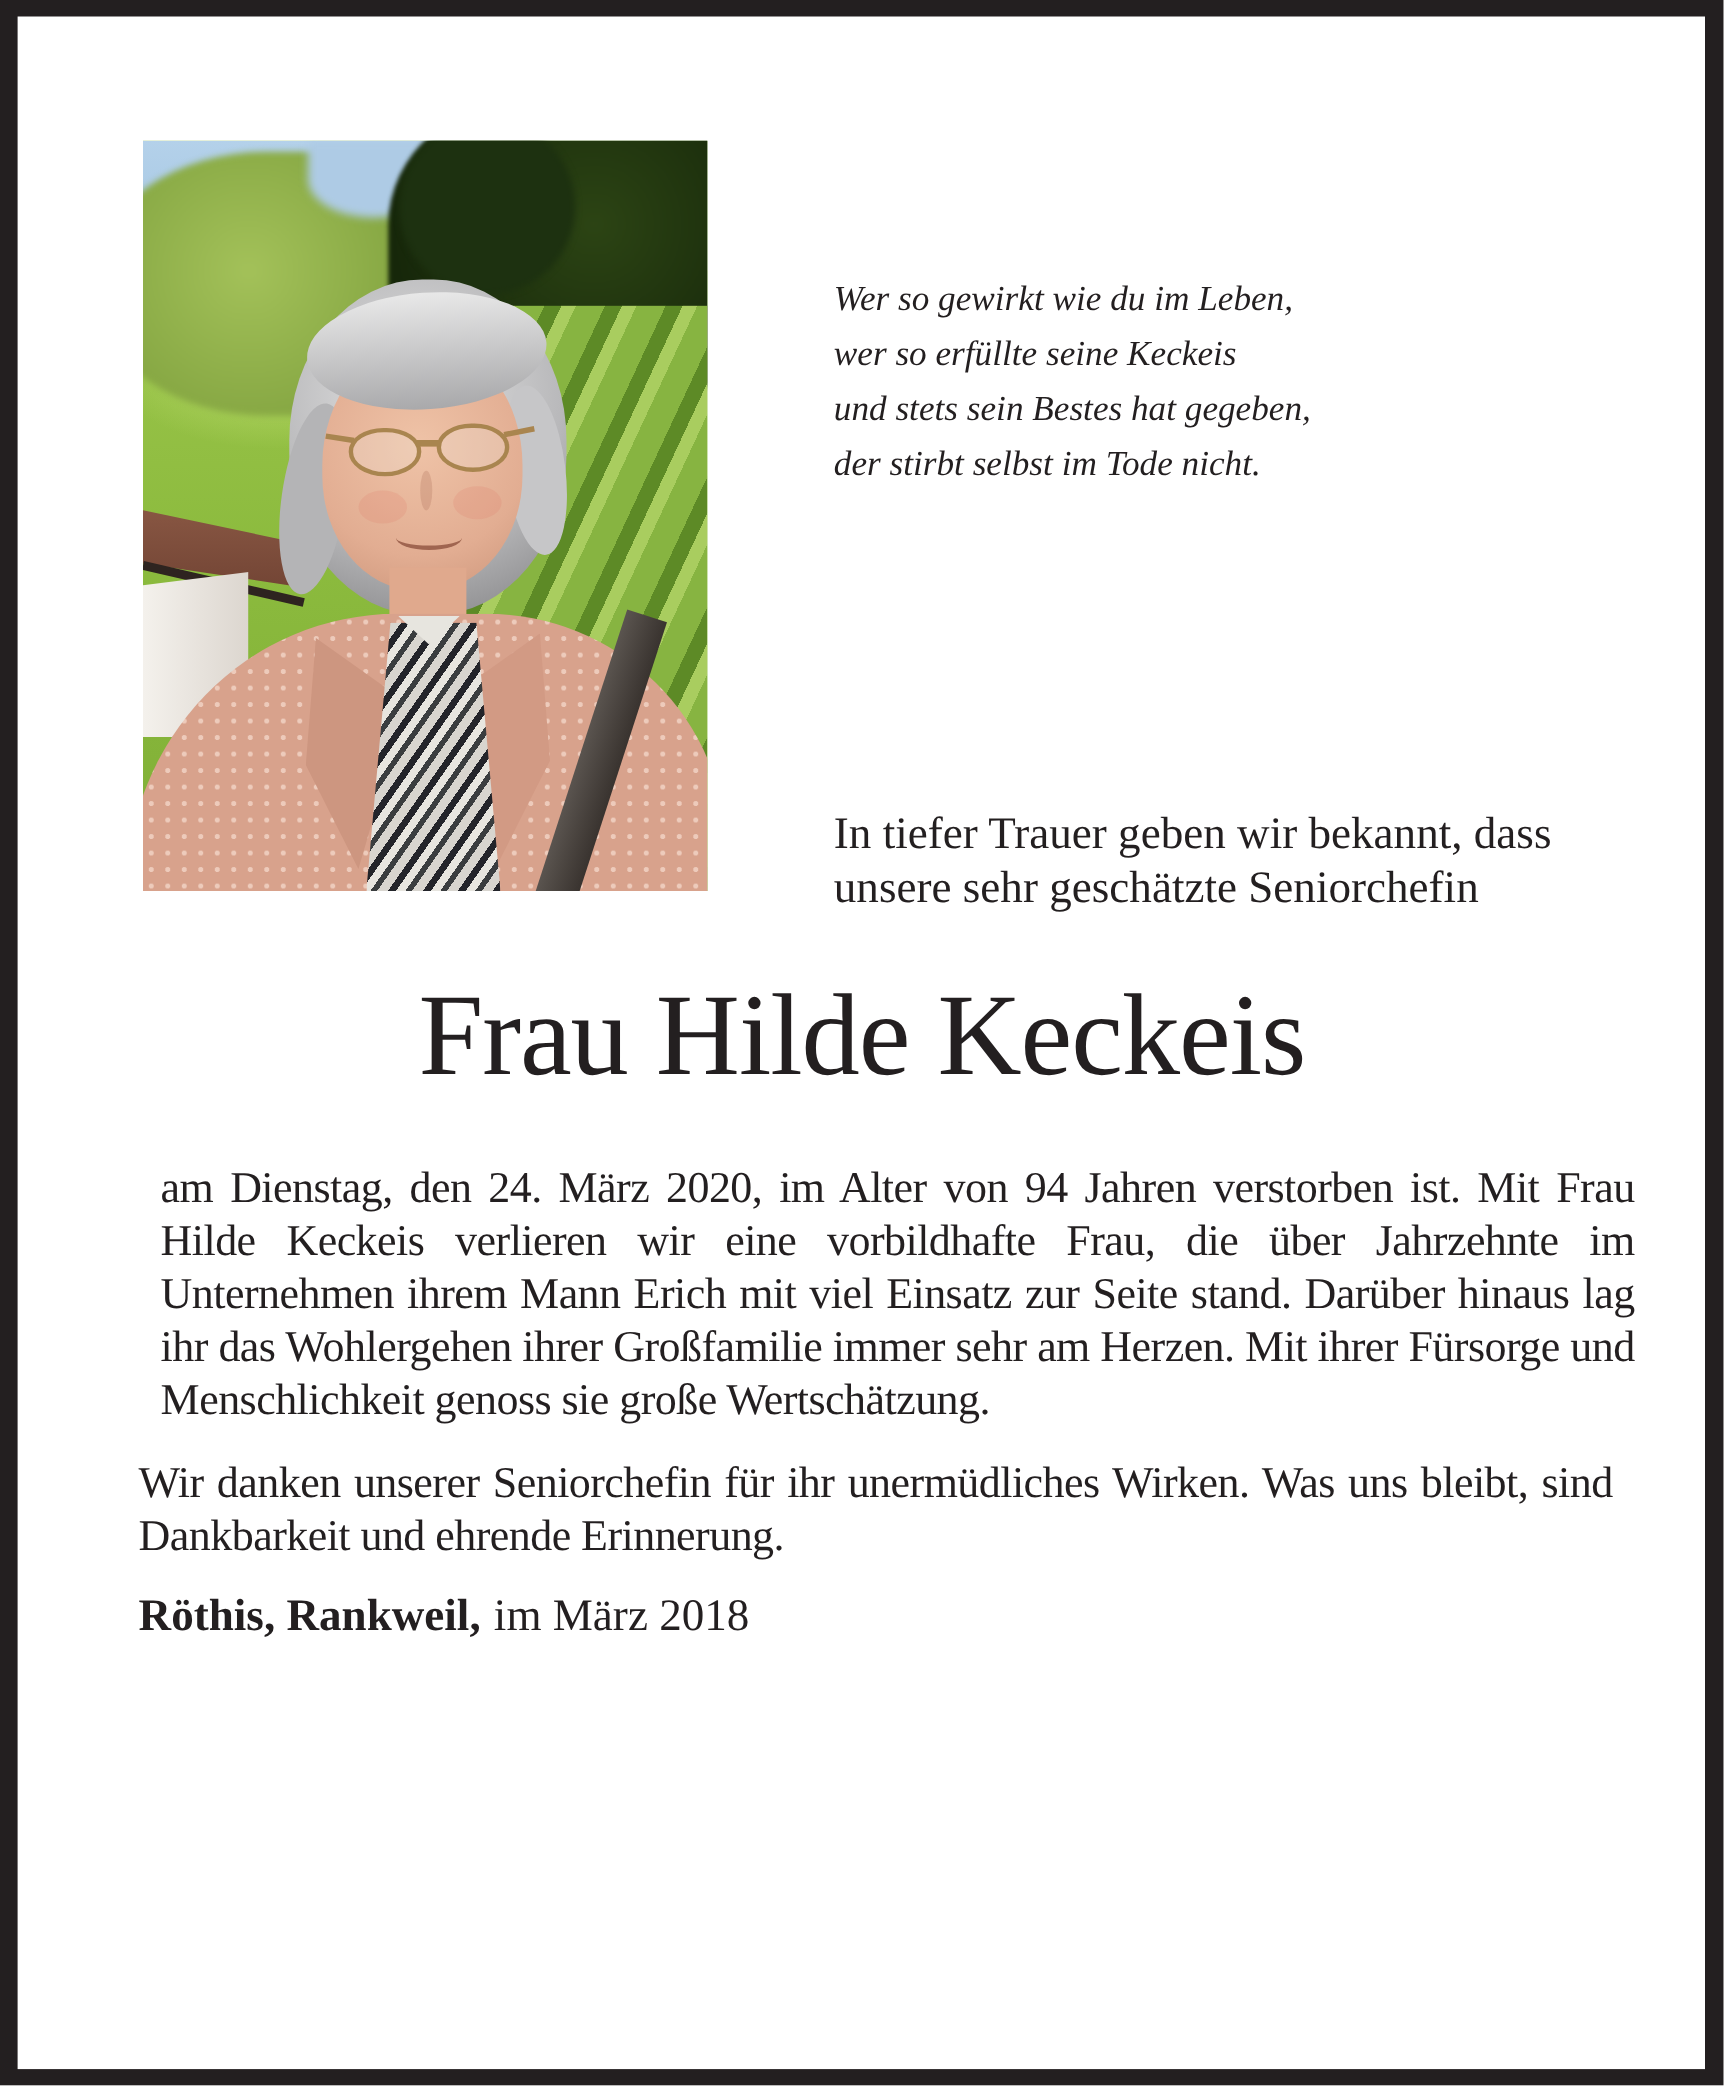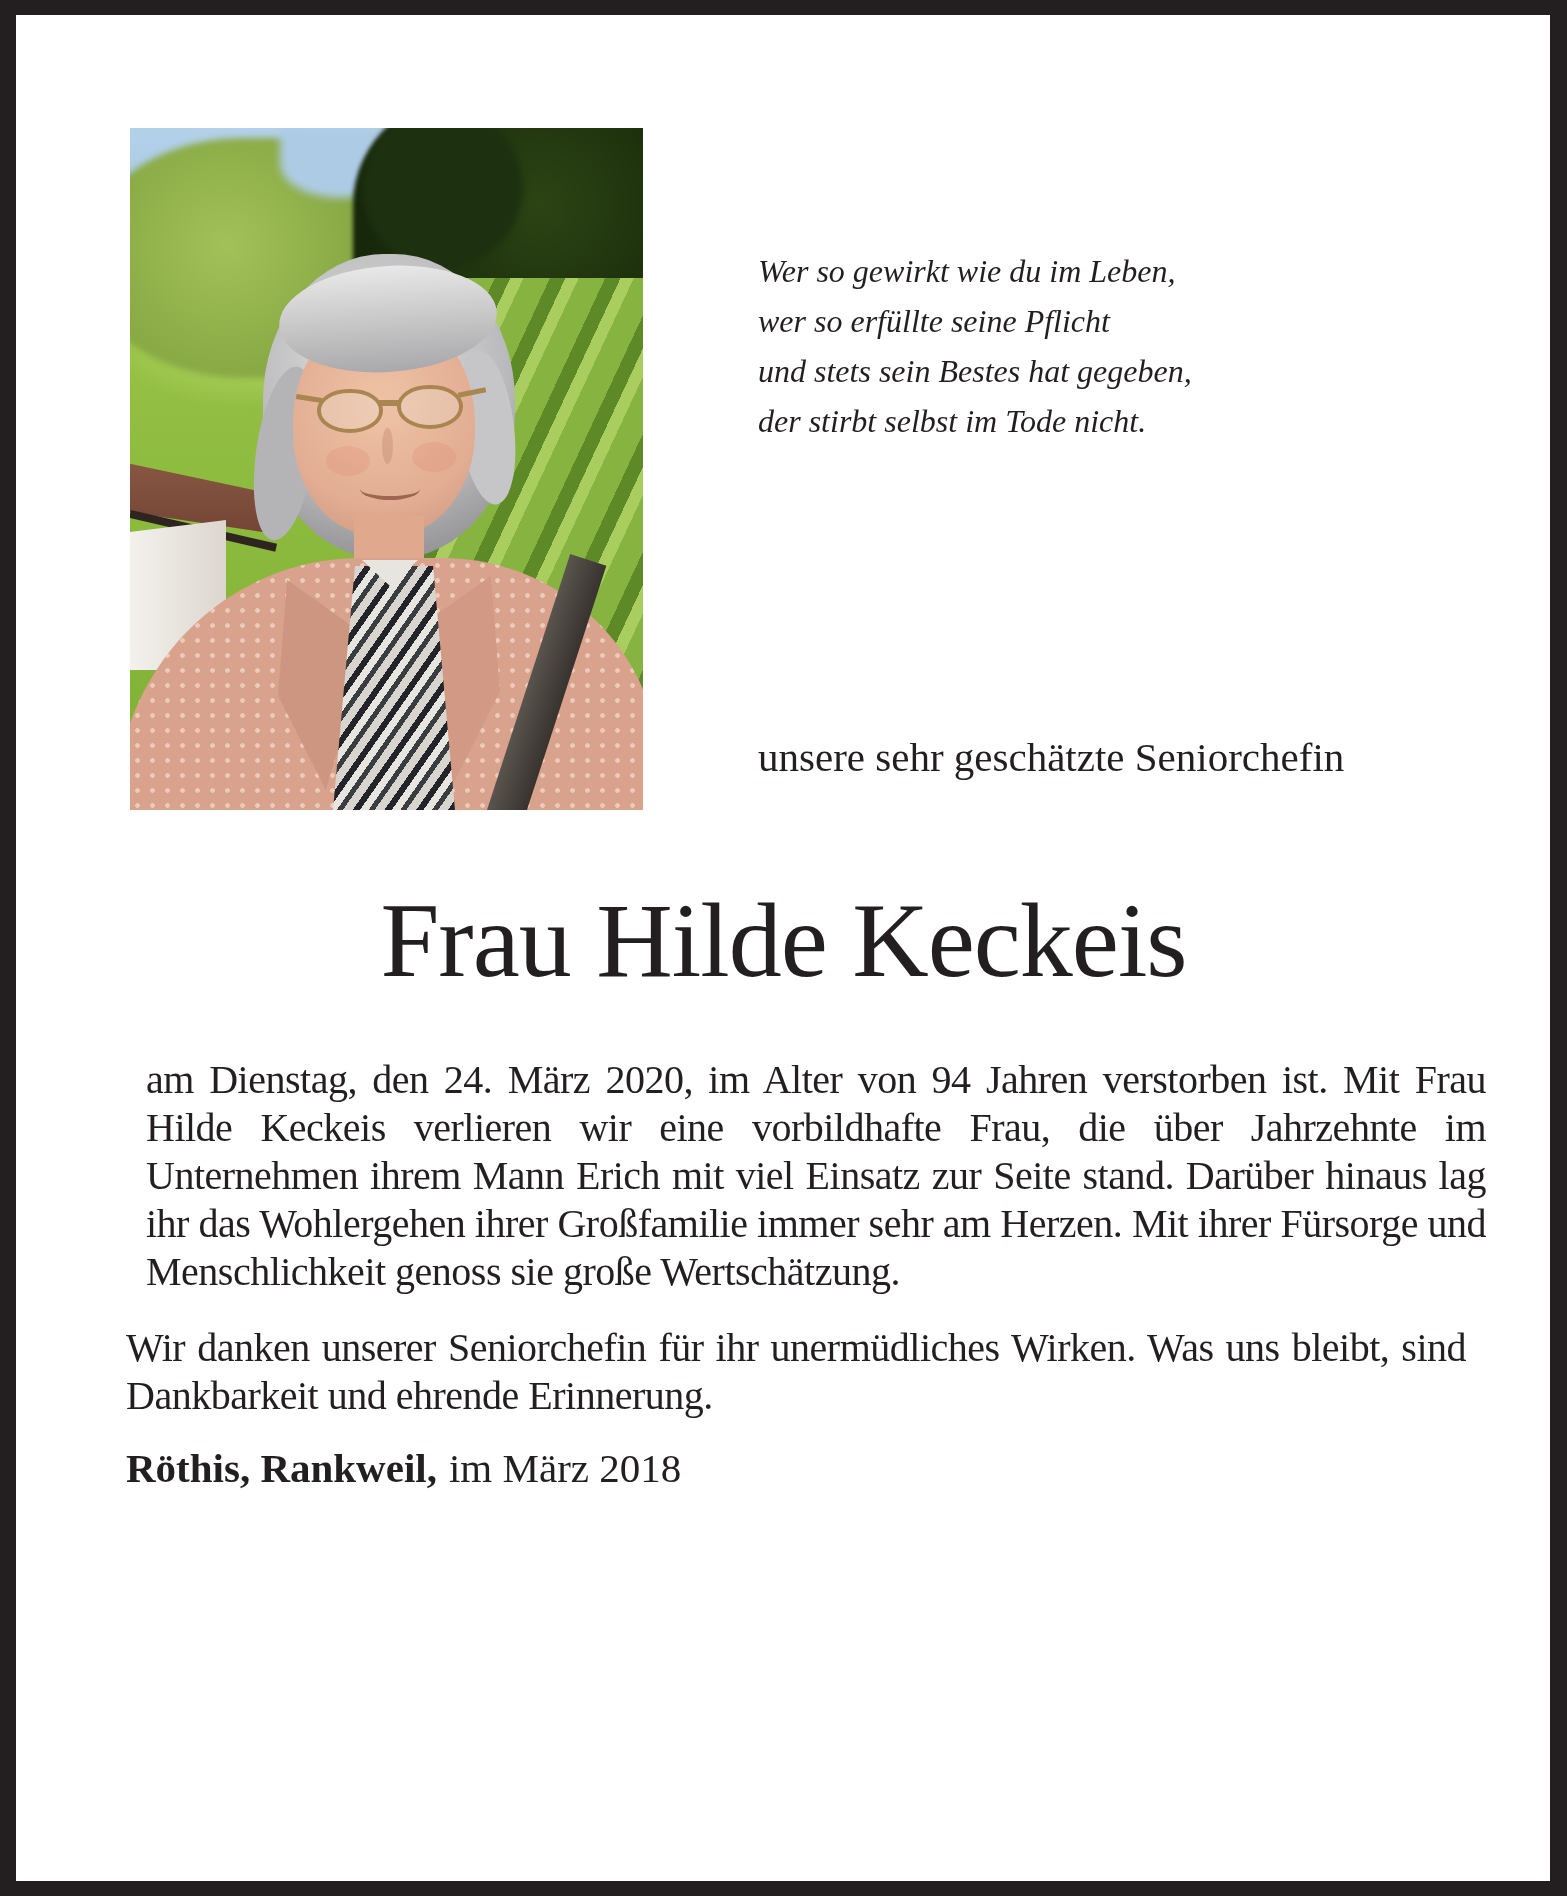--- a/index.html
+++ b/index.html
@@ -99,26 +99,27 @@
     <div class="ph-collar"></div>
     <div class="ph-lensL"></div>
     <div class="ph-lensR"></div>
     <div class="ph-bridge"></div>
     <div class="ph-templeL"></div>
     <div class="ph-templeR"></div>
   </div>
 
   <div class="verse">
     <div>Wer so gewirkt wie du im Leben,</div>
-    <div>wer so erfüllte seine Pflicht</div>
+    <div>wer so erfüllte seine Keckeis</div>
     <div>und stets sein Bestes hat gegeben,</div>
     <div>der stirbt selbst im Tode nicht.</div>
   </div>
 
   <div class="announce">
+    <div>In tiefer Trauer geben wir bekannt, dass</div>
     <div>unsere sehr geschätzte Seniorchefin</div>
   </div>
 
   <h1 class="title">Frau Hilde Keckeis</h1>
 
   <p class="bodytext p1">am Dienstag, den 24. März 2020, im Alter von 94 Jahren verstorben ist. Mit Frau Hilde Keckeis verlieren wir eine vorbildhafte Frau, die über Jahrzehnte im Unternehmen ihrem Mann Erich mit viel Einsatz zur Seite stand. Darüber hinaus lag ihr das Wohlergehen ihrer Großfamilie immer sehr am Herzen. Mit ihrer Fürsorge und Menschlichkeit genoss sie große Wertschätzung.</p>
   <p class="bodytext p2">Wir danken unserer Seniorchefin für ihr unermüdliches Wirken. Was uns bleibt, sind Dankbarkeit und ehrende Erinnerung.</p>
 
   <div class="dateline">
     <span class="places">Röthis, Rankweil,</span><span class="date">im März 2018</span>

